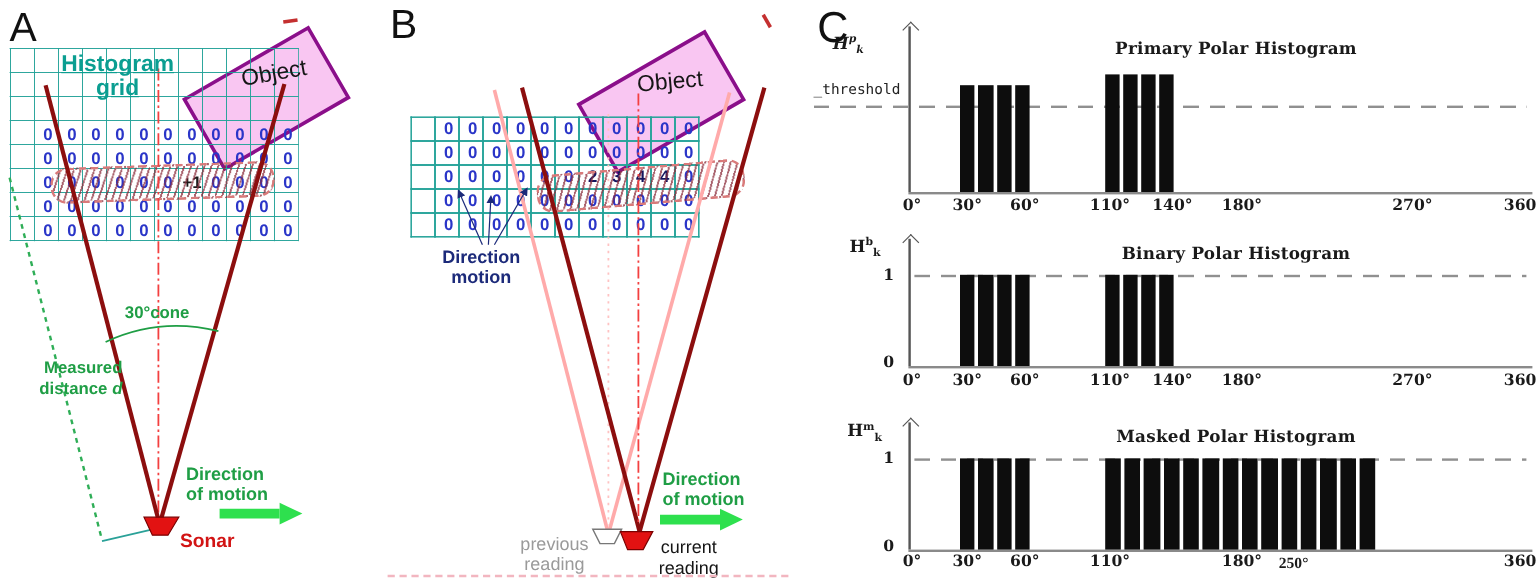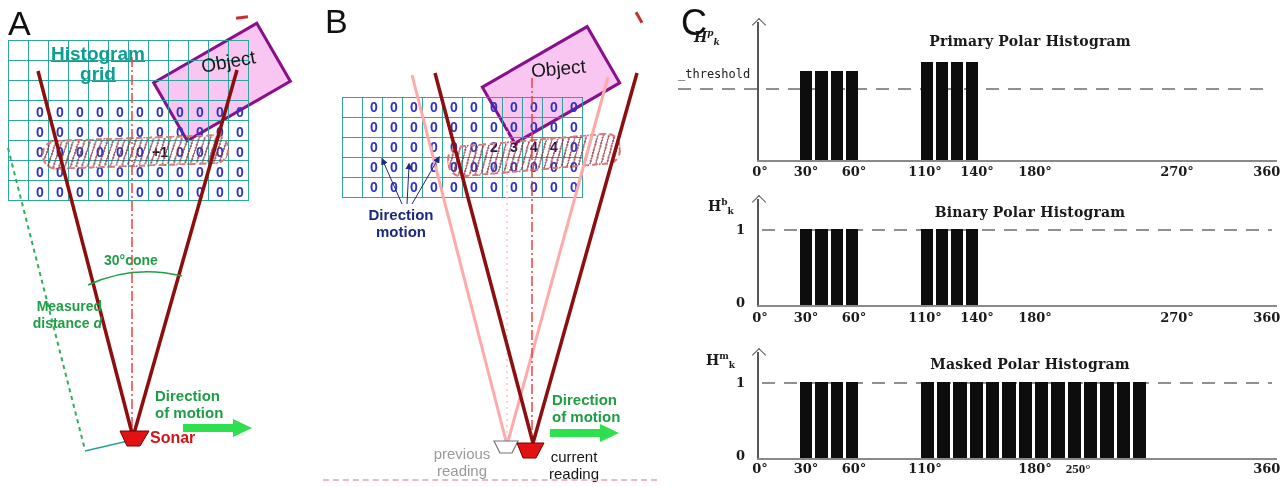--- a/index.html
+++ b/index.html
@@ -21,21 +21,21 @@
   
   .band{z-index:4;border:2px dashed #d97a7a;border-radius:14px;
     background:repeating-linear-gradient(110deg, rgba(140,45,60,.75) 0 1.5px, transparent 1.5px 5.4px);}
   
   .object{z-index:1;background:#f9c6f2;border:3px solid #8a0f8a;}
   .object-label{z-index:6;font-size:19px;color:#161616;}
   
   .teal-caption{z-index:6;color:#0b9e91;font-weight:bold;font-size:19px;line-height:20px;text-align:center;text-decoration:underline;}
   .green-text{z-index:6;color:#1f9e45;font-weight:bold;font-size:14px;line-height:17px;}
   .dirmotion{z-index:6;color:#1f9e45;font-weight:bold;font-size:15px;line-height:17px;}
-  .sonar-label{z-index:6;color:#d21414;font-weight:bold;font-size:16px;}
+  .sonar-label{z-index:6;color:#d21414;font-weight:bold;font-size:16px;margin-top:14px;}
   .navy-caption{z-index:6;color:#1c2a7a;font-weight:bold;font-size:15px;line-height:17px;text-align:center;}
   .gray-caption{z-index:6;color:#9a9a9a;font-size:15px;line-height:15px;text-align:center;}
   .dark-caption{z-index:6;color:#151515;font-size:15px;line-height:15px;text-align:center;}
   .red-mark{z-index:6;background:#c43030;height:3px;}
   .pinkdash-bottom{z-index:6;border-top:2px dashed #f2b6c0;}
   #svg-overlay{position:absolute;left:0;top:0;z-index:5;pointer-events:none;}
   
   .c-el{position:absolute;color:#1a1a1a;font-family:"DejaVu Serif","Liberation Serif",serif;}
   .c-title{font-weight:bold;font-size:14px;text-align:center;letter-spacing:.2px;}
   .c-tick{font-weight:bold;font-size:13px;text-align:center;width:44px;}

